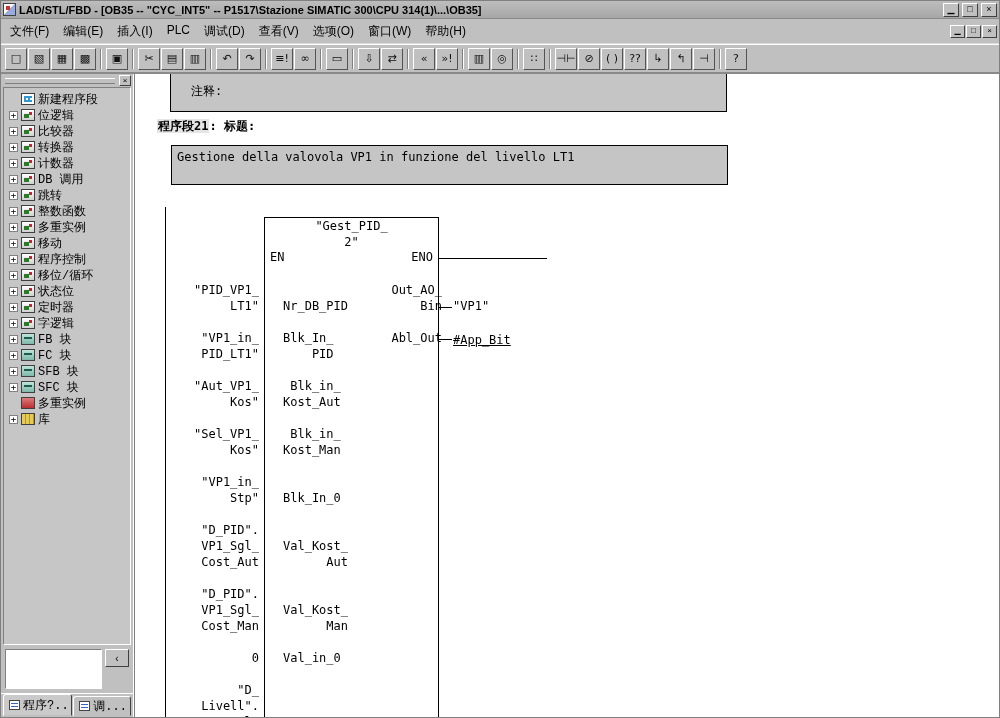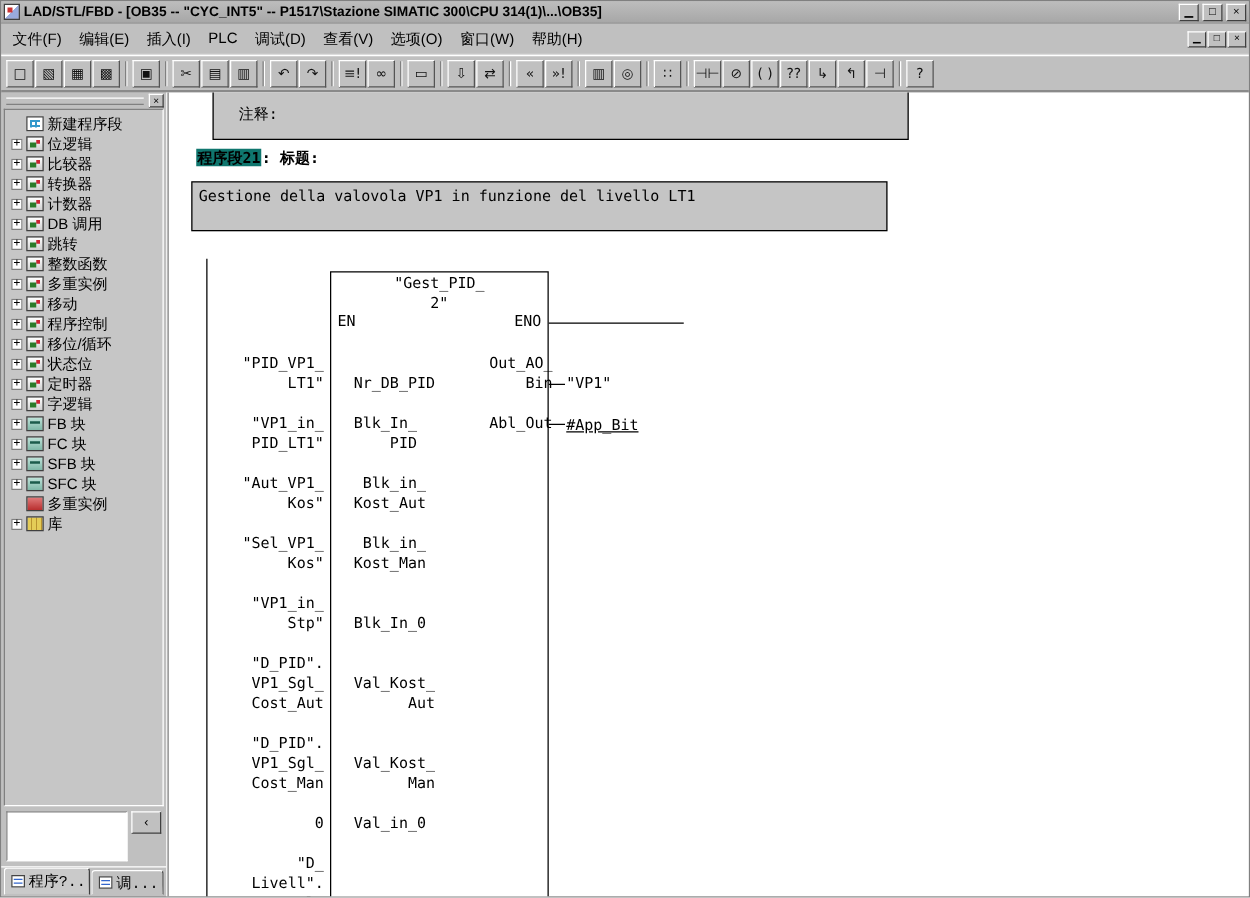--- a/index.html
+++ b/index.html
@@ -43,38 +43,38 @@
   .ticon.network { background:#fff; }
   .ticon.network::after { content:""; position:absolute; inset:2px; background:
     repeating-linear-gradient(90deg,#39c 0 2px,transparent 2px 4px),
     repeating-linear-gradient(0deg,#39c 0 2px,transparent 2px 4px); }
   .ticon.cat::after { content:""; position:absolute; left:2px; bottom:2px; width:5px; height:4px; background:#2a7a2a; }
   .ticon.cat::before { content:""; position:absolute; right:2px; top:2px; width:3px; height:3px; background:#c23; }
   .ticon.block { background:linear-gradient(#bfe3d9,#7fb8a8); }
   .ticon.block::after { content:""; position:absolute; left:2px; top:3px; width:8px; height:2px; background:#1d5c4c; }
   .ticon.multi { background:linear-gradient(#e07a7a,#b92f2f); }
   .ticon.lib { background:repeating-linear-gradient(90deg,#e4cc57 0 3px,#b8932f 3px 4px); }
-  .tlabel { font-size:12px; overflow:hidden; }
+  .tlabel { font-size:12px; overflow:hidden;font-family:Liberation Mono, monospace; }
 
   .overview-row { display:flex; align-items:flex-start; gap:3px; margin:4px 4px 2px 4px; height:42px; flex:0 0 auto; }
   .overview-box { flex:1; height:40px; background:#fff; border:1px solid; border-color:#808080 #fff #fff #808080; }
   .overview-btn { width:24px; height:18px; background:#c0c0c0; border:1px solid; border-color:#fff #404040 #404040 #fff; font-size:10px; line-height:15px; text-align:center; padding:0; }
 
   .tabbar { height:24px; flex:0 0 auto; display:flex; align-items:flex-end; padding:0 2px 1px 2px; gap:1px; border-top:1px solid #fff; }
   .tab { height:20px; padding:0 5px; display:flex; align-items:center; gap:3px; background:#c0c0c0; border:1px solid; border-color:#fff #404040 #c0c0c0 #fff; border-radius:3px 3px 0 0; font-size:12px; white-space:nowrap; overflow:hidden;font-family:Liberation Mono, monospace; }
   .tab.active { height:22px; background:#cacaca; }
   .tab-icon { width:11px; height:10px; border:1px solid #444; background:#fff; position:relative; flex:0 0 auto; }
   .tab-icon::after { content:""; position:absolute; left:1px; top:2px; right:1px; height:1px; background:#36c; box-shadow:0 3px 0 #36c; }
 
   
   .editor { flex:1; position:relative; background:#fff; overflow:hidden; border-left:1px solid #808080; }
 
   .comment-box { position:absolute; background:#c5c5c5; border:1px solid #000; }
   .cbox1 { left:35px; top:-6px; width:557px; height:44px; padding:14px 5px 0 20px; }
-  .cbox2 { left:18px; top:71px; width:557px; height:40px; padding:4px 5px 0 5px; }
+  .cbox2 { left:36px; top:71px; width:557px; height:40px; padding:4px 5px 0 5px; }
 
   .network-title { position:absolute; left:22px; top:44px; height:16px; white-space:nowrap; font-weight:bold; }
   .network-label { padding:0 1px; }
 
   .rail { position:absolute; left:30px; top:133px; width:1px; height:520px; background:#000; }
   .fbd-block { position:absolute; left:129px; top:143px; width:175px; height:520px; border:1px solid #000; background:#fff; }
   .block-title { position:absolute; left:129px; top:145px; width:175px; text-align:center; }
   .en-eno { position:absolute; left:129px; top:176px; width:175px; height:16px; }
   .en-eno .en { position:absolute; left:6px; }
   .en-eno .eno { position:absolute; right:6px; }
@@ -298,21 +298,21 @@
         </div>
     </div>
 
     <div class="editor">
 
       <div class="comment-box cbox1 mono" style="background: rgb(197, 197, 197);">
         <span>注释:</span>
       </div>
 
       <div class="network-title mono">
-        <span class="network-label" style="background: #0f766e;">程序段21</span><span>: 标题:</span>
+        <span class="network-label" style="background: #e5e5e5;">程序段21</span><span>: 标题:</span>
       </div>
 
       <div class="comment-box cbox2 mono" style="background: rgb(197, 197, 197);">
         <span>Gestione della valovola VP1 in funzione del livello LT1</span>
       </div>
 
       <div class="rail"></div>
 
       <div class="fbd-block"></div>
 

